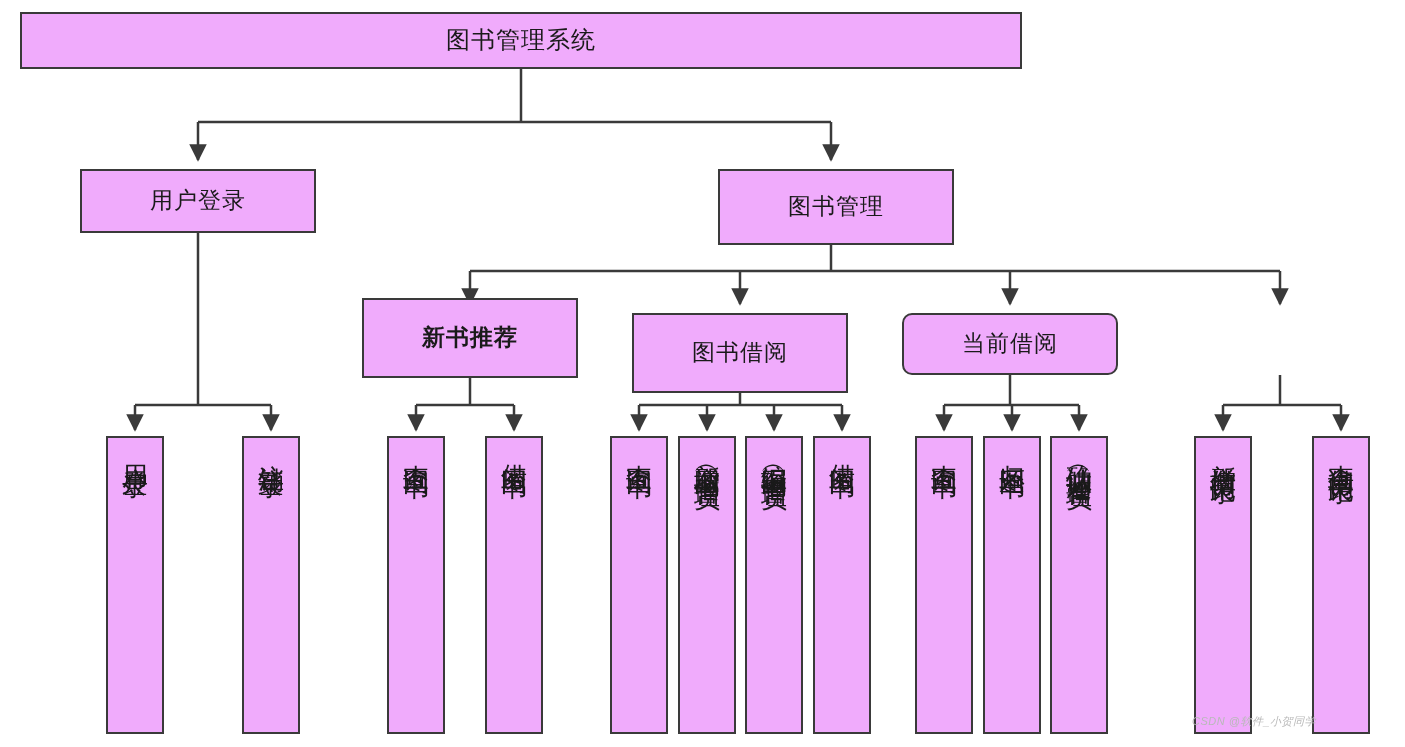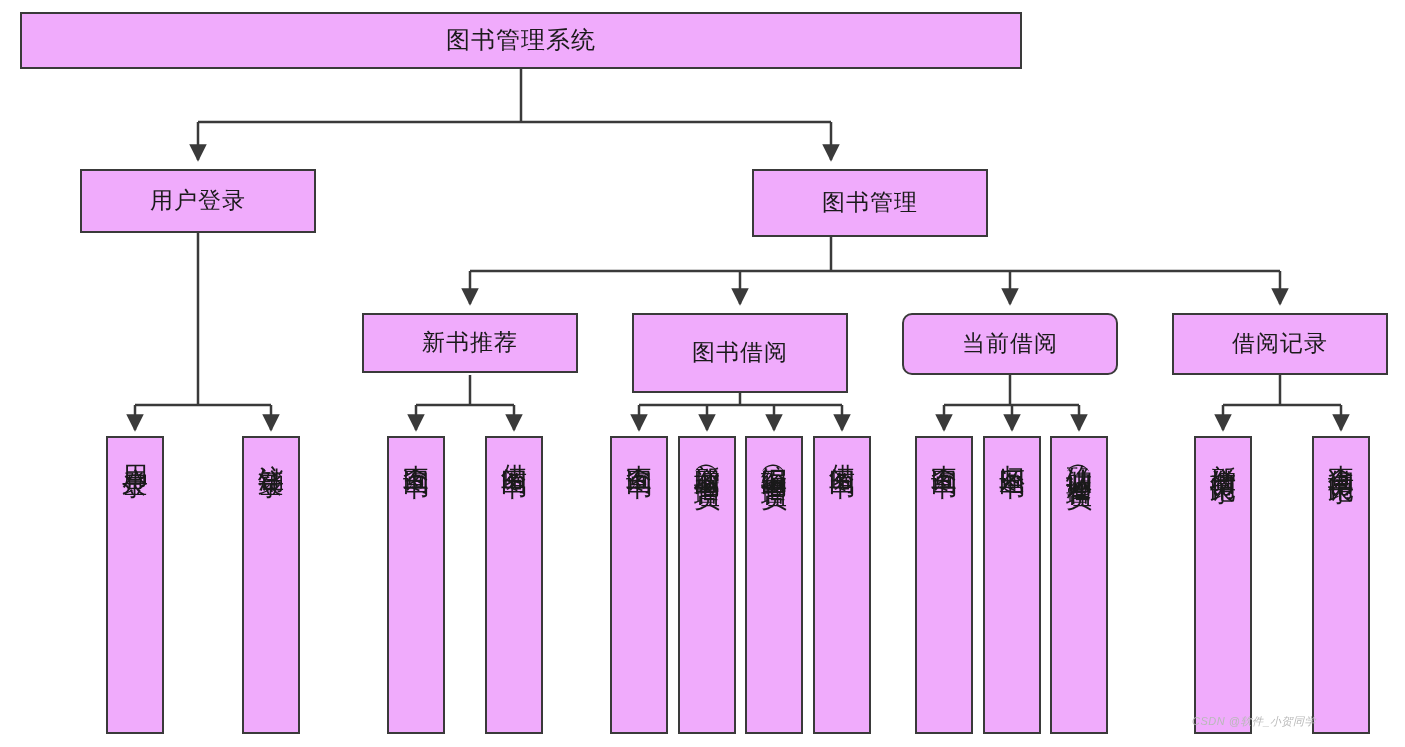--- a/index.html
+++ b/index.html
@@ -131,39 +131,36 @@
   </svg>
 
   <div class="node h-node root" style="left:20px; top:12px; width:1002px; height:57px;">
     <span class="node-label">图书管理系统</span>
   </div>
 
   <div class="node h-node" style="left:80px; top:169px; width:236px; height:64px;">
     <span class="node-label">用户登录</span>
   </div>
 
-  <div class="node h-node" style="left:752px; top:169px; width:236px; height:68px;">
+  <div class="node h-node" style="left:718px; top:169px; width:236px; height:76px;">
     <span class="node-label">图书管理</span>
   </div>
 
-  <div class="node h-node" style="left:362px; top:313px; width:216px; height:60px;">
+  <div class="node h-node" style="left:362px; top:298px; width:216px; height:80px;font-weight:bold;">
     <span class="node-label">新书推荐</span>
   </div>
 
   <div class="node h-node" style="left:632px; top:313px; width:216px; height:80px;">
     <span class="node-label">图书借阅</span>
   </div>
 
   <div class="node h-node" style="left:902px; top:313px; width:216px; height:62px;border-radius:10px;">
     <span class="node-label">当前借阅</span>
   </div>
 
-  <div class="node h-node" style="left:1172px; top:313px; width:216px; height:62px;">
-    <span class="node-label">借阅记录</span>
-  </div>
 
   <div class="node v-node" style="left:106px; top:436px; width:58px; height:298px;">
     <span class="node-label">用户登录</span>
   </div>
 
   <div class="node v-node" style="left:242px; top:436px; width:58px; height:298px;">
     <span class="node-label">注销登录</span>
   </div>
 
   <div class="node v-node" style="left:387px; top:436px; width:58px; height:298px;">

